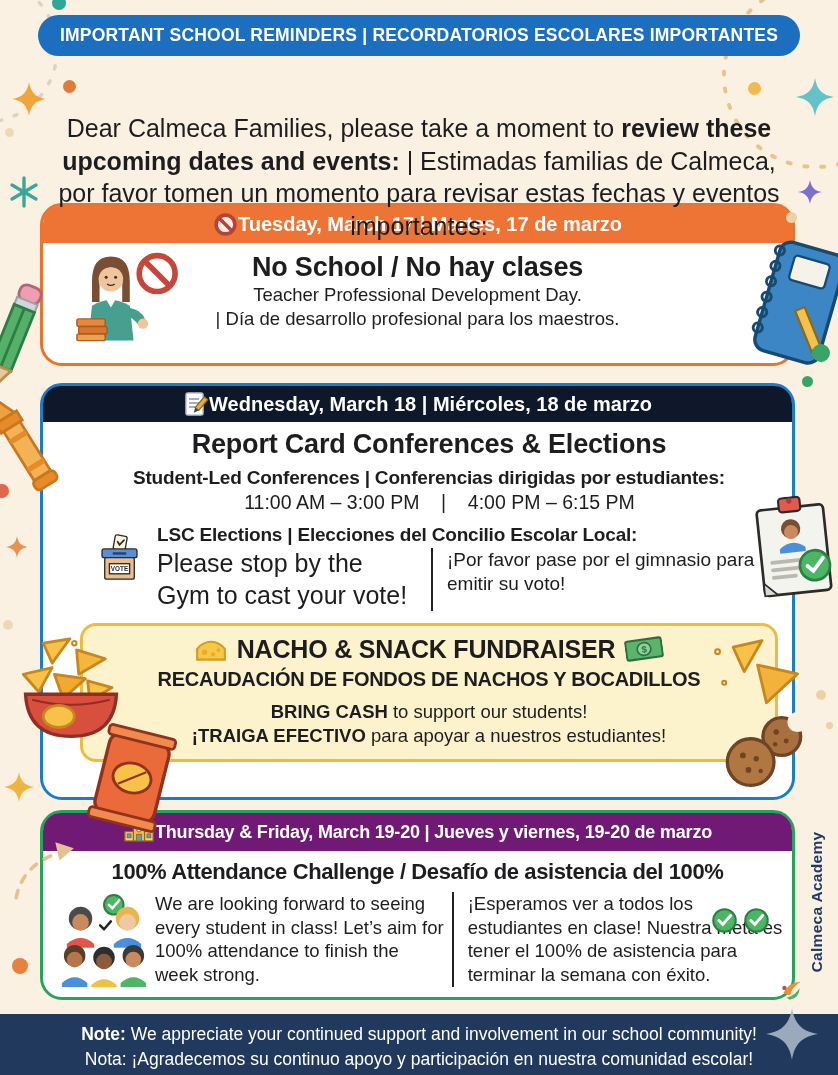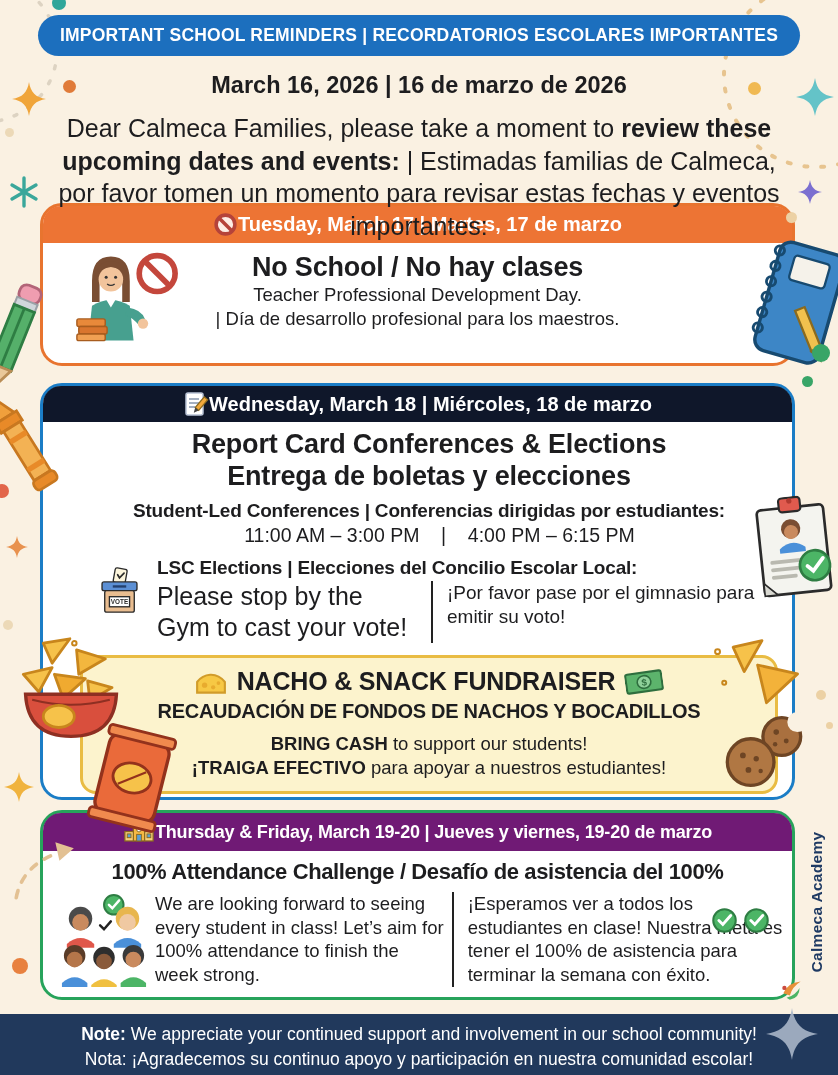--- a/index.html
+++ b/index.html
@@ -117,21 +117,20 @@
   <div class="deco" style="left:-5px;top:484px;width:14px;height:14px;border-radius:50%;background:#e2664a"></div>
   <svg class="deco" style="left:6px;top:536px" width="22" height="22" viewBox="0 0 24 24">
       <path d="M12 0C13.2 7.4 16.6 10.8 24 12C16.6 13.2 13.2 16.6 12 24C10.8 16.6 7.4 13.2 0 12C7.4 10.8 10.8 7.4 12 0Z" fill="#e8924f"></path>
     </svg>
   <div class="deco" style="left:3px;top:620px;width:10px;height:10px;border-radius:50%;background:#ecd9b7"></div>
 
   <div class="banner">
     <span>IMPORTANT SCHOOL REMINDERS | RECORDATORIOS ESCOLARES IMPORTANTES</span>
   </div>
 
-  <div class="date-heading">March 16, 2026 | 16 de marzo de 2026</div>
   <div class="intro"><span>Dear Calmeca Families, please take a moment to </span><b>review these upcoming dates and events:</b><span> | Estimadas familias de Calmeca, por favor tomen un momento para revisar estas fechas y eventos importantes:</span></div>
 
   <div class="card orange">
     <div class="card-header">
       <svg width="25" height="25" viewBox="0 0 24 24">
           <circle cx="12" cy="12" r="9" fill="#fdece4" stroke="#b5433a" stroke-width="3.4"></circle>
           <line x1="6" y1="6" x2="18" y2="18" stroke="#b5433a" stroke-width="3.4"></line>
         </svg>
       <span>Tuesday, March 17 | Martes, 17 de marzo</span>
     </div>
@@ -190,21 +189,20 @@
         <g transform="rotate(40 17 14)">
             <rect x="15" y="5" width="4.5" height="14" fill="#f2a93c" stroke="#8a6a1f" stroke-width="1.2"></rect>
             <path d="M15 19 L19.5 19 L17.2 24 Z" fill="#444"></path>
           </g>
       </svg>
       <span>Wednesday, March 18 | Miércoles, 18 de marzo</span>
     </div>
     <div class="blue-body">
       <div class="rc-title">
         <div>Report Card Conferences &amp; Elections</div>
-        <div>Entrega de boletas y elecciones</div>
       </div>
       <div class="conf-heading">Student-Led Conferences | Conferencias dirigidas por estudiantes:</div>
       <div class="times">11:00 AM – 3:00 PM    |    4:00 PM – 6:15 PM</div>
       <div class="lsc">
         <svg width="58" height="70" viewBox="0 0 64 74">
           <g transform="rotate(10 33 13)">
               <rect x="24" y="2" width="18" height="22" rx="3" fill="#fdf6dd" stroke="#2b2b2b" stroke-width="2"></rect>
               <path d="M29 12 l3.5 4 L38 8" fill="none" stroke="#2b2b2b" stroke-width="2.5" stroke-linecap="round"></path>
             </g>
           <rect x="6" y="22" width="52" height="13" rx="3" fill="#5b8fd4" stroke="#2b2b2b" stroke-width="2"></rect>

